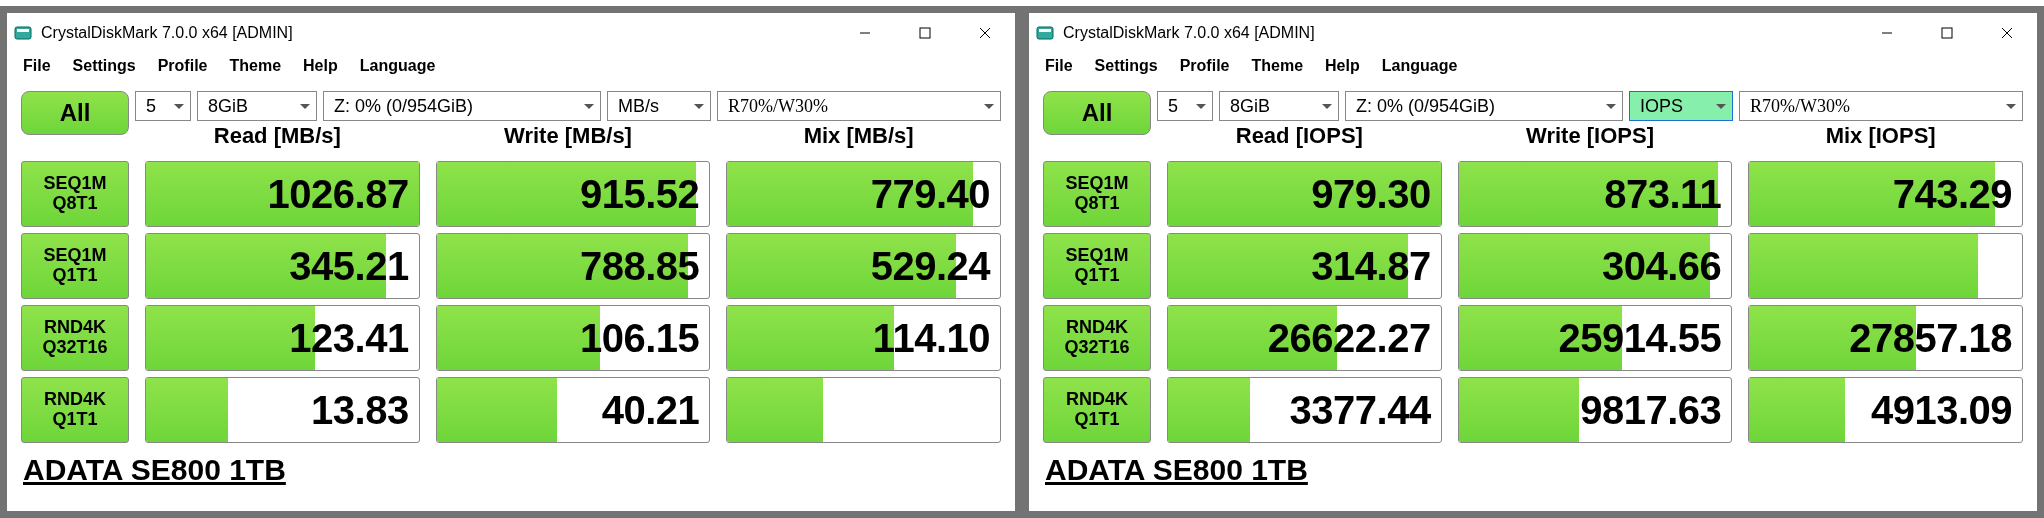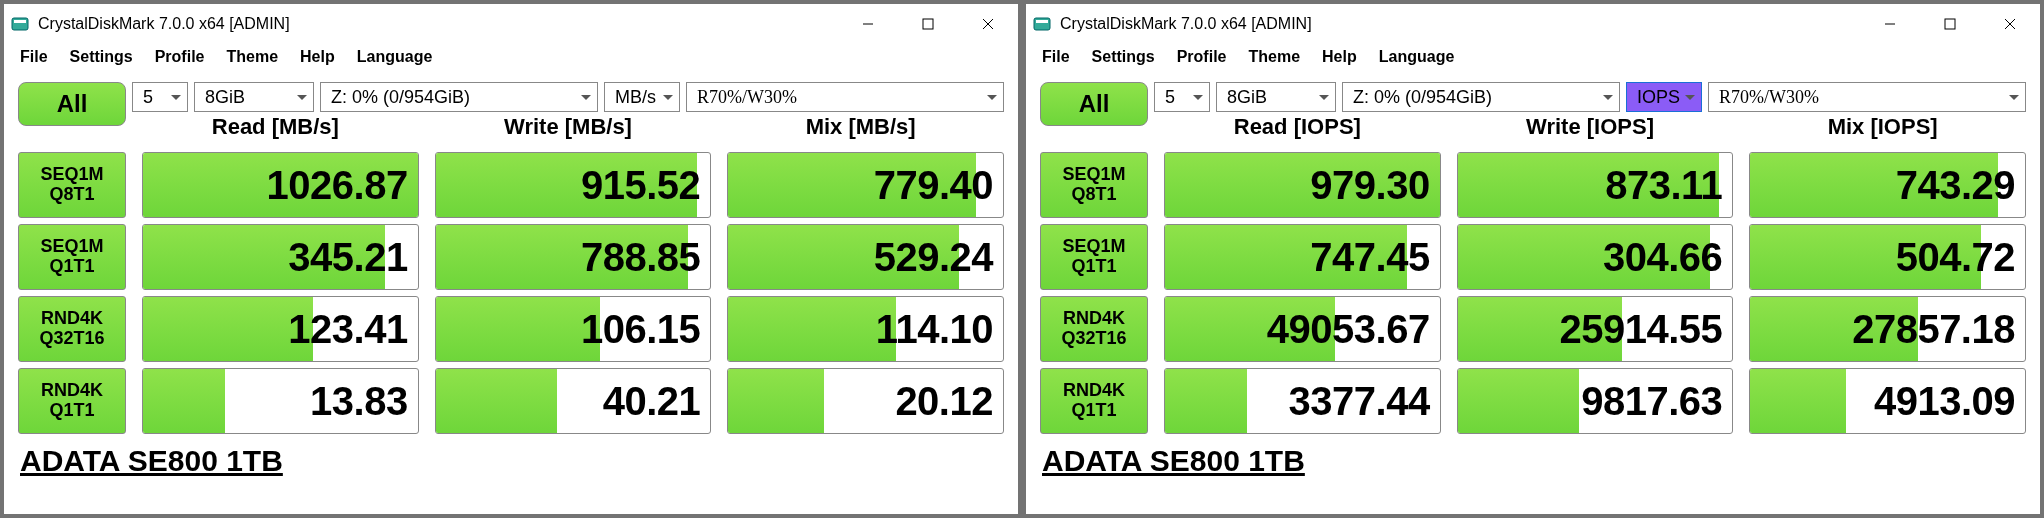--- a/index.html
+++ b/index.html
@@ -5,24 +5,25 @@
   * { box-sizing: border-box; margin: 0; padding: 0; }
   body {
     font-family: "Segoe UI", Arial, sans-serif;
     background: #fff;
     display: flex;
     width: 2044px;
     height: 518px;
   }
   .window {
     width: 1022px;
-    border: 4px solid #737373;
+    border: 7px solid #737373;
     display: flex;
     flex-direction: column;
     background: #fff;
+    margin-top: 6px;
   }
   .titlebar {
     display: flex;
     align-items: center;
     height: 40px;
     padding-left: 6px;
     background: #fff;
     color: #000;
   }
   .app-icon {
@@ -71,21 +72,21 @@
   .dropdown {
     border: 1px solid #888;
     background: #fff;
     height: 30px;
     display: flex;
     align-items: center;
     padding: 0 6px 0 10px;
     font-size: 18px;
     position: relative;
   }
-  .dropdown.highlight { background: #8b5cf6; border-color: #1a6fd6; }
+  .dropdown.highlight { background: #86efac; border-color: #1a6fd6; }
   .dd-text { flex: 1; white-space: nowrap; overflow: hidden; }
   .dd-arrow {
     width: 0; height: 0;
     border-left: 5px solid transparent;
     border-right: 5px solid transparent;
     border-top: 5px solid #555;
     margin-left: 4px;
   }
   .result-row {
     display: grid;
@@ -139,21 +140,21 @@
   .top-right {
     display: flex;
     flex-direction: column;
     gap: 2px;
   }
   .dd-row { display: flex; gap: 6px; }
   .dd-row .dropdown { flex-shrink: 0; }
   .dd-count { width: 56px; }
   .dd-size { width: 120px; }
   .dd-drive { width: 278px; }
-  .dd-unit { width: 76px; }
+  .dd-unit { width: 104px; }
   .dd-mix { flex: 1; font-family: Liberation Serif, serif; }
 </style>
 </head>
 <body>
 
 <div class="window">
     <div class="titlebar">
     <span class="app-icon">
       <svg width="18" height="18" viewBox="0 0 18 18">
         <rect x="1" y="3" width="16" height="12" rx="2" fill="#3a9" stroke="#066"></rect>
@@ -283,21 +284,20 @@
         <div class="result-cell">
           <div class="result-bar" style="width: 30%;"></div>
           <span class="result-val">13.83</span>
         </div>
         <div class="result-cell">
           <div class="result-bar" style="width: 44%;"></div>
           <span class="result-val">40.21</span>
         </div>
         <div class="result-cell">
           <div class="result-bar" style="width: 35%;"></div>
-          <span class="result-val">20.12</span>
         </div>
       </div>
       <div class="footer-label">ADATA SE800 1TB</div>
     </div>
   </div>
 <div class="window">
     <div class="titlebar">
     <span class="app-icon">
       <svg width="18" height="18" viewBox="0 0 18 18">
         <rect x="1" y="3" width="16" height="12" rx="2" fill="#3a9" stroke="#066"></rect>
@@ -383,39 +383,38 @@
           <span class="result-val">743.29</span>
         </div>
       </div>
       <div class="result-row">
         <div class="test-btn">
           <span>SEQ1M</span>
           <span>Q1T1</span>
         </div>
         <div class="result-cell">
           <div class="result-bar" style="width: 88%;"></div>
-          <span class="result-val">747.45</span>
+          <span class="result-val">314.87</span>
         </div>
         <div class="result-cell">
           <div class="result-bar" style="width: 92%;"></div>
           <span class="result-val">304.66</span>
         </div>
         <div class="result-cell">
           <div class="result-bar" style="width: 84%;"></div>
-          <span class="result-val">504.72</span>
         </div>
       </div>
       <div class="result-row">
         <div class="test-btn">
           <span>RND4K</span>
           <span>Q32T16</span>
         </div>
         <div class="result-cell">
           <div class="result-bar" style="width: 62%;"></div>
-          <span class="result-val">49053.67</span>
+          <span class="result-val">26622.27</span>
         </div>
         <div class="result-cell">
           <div class="result-bar" style="width: 60%;"></div>
           <span class="result-val">25914.55</span>
         </div>
         <div class="result-cell">
           <div class="result-bar" style="width: 61%;"></div>
           <span class="result-val">27857.18</span>
         </div>
       </div>

